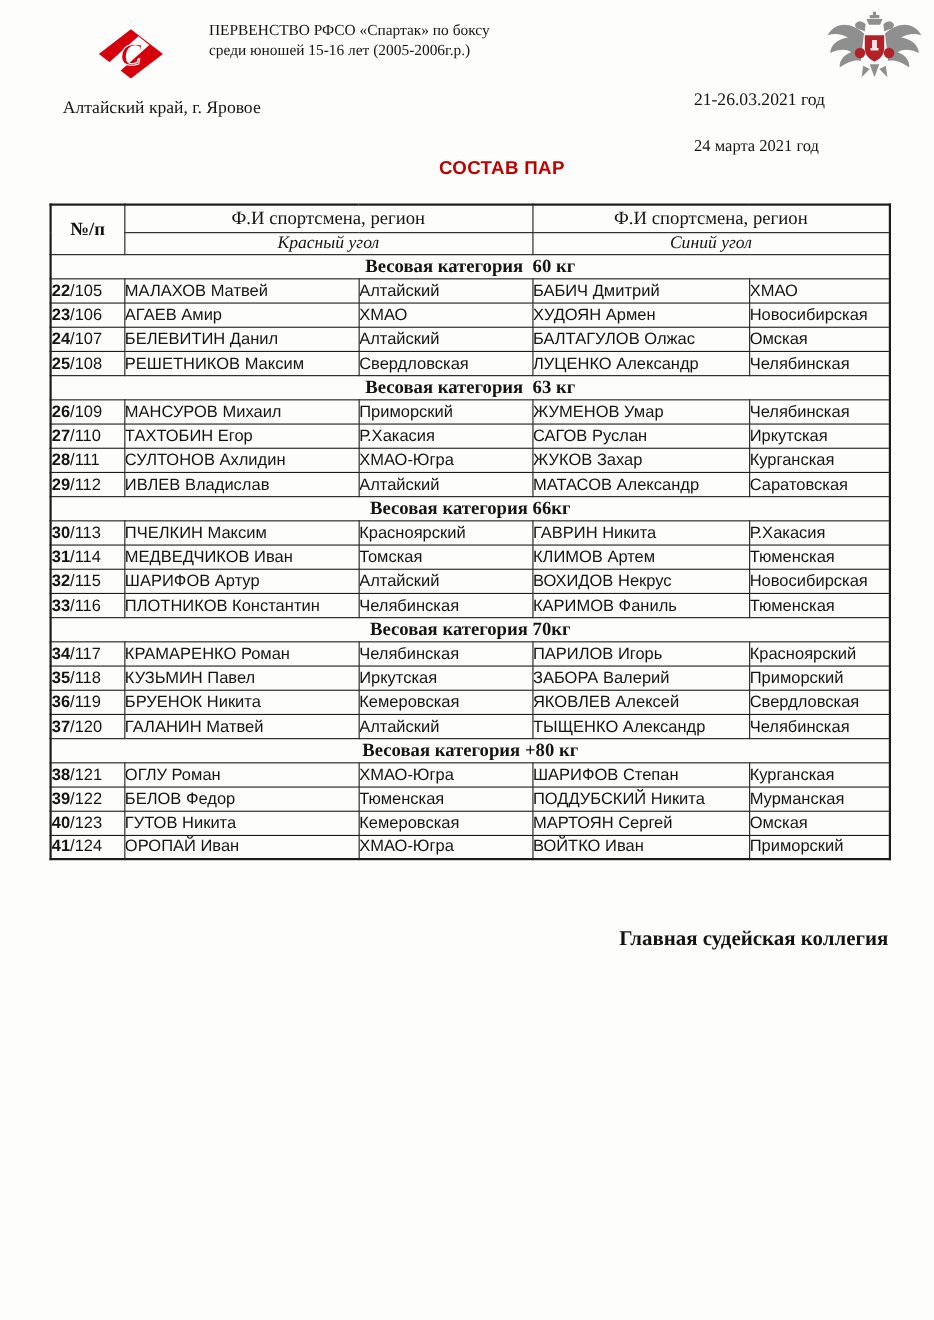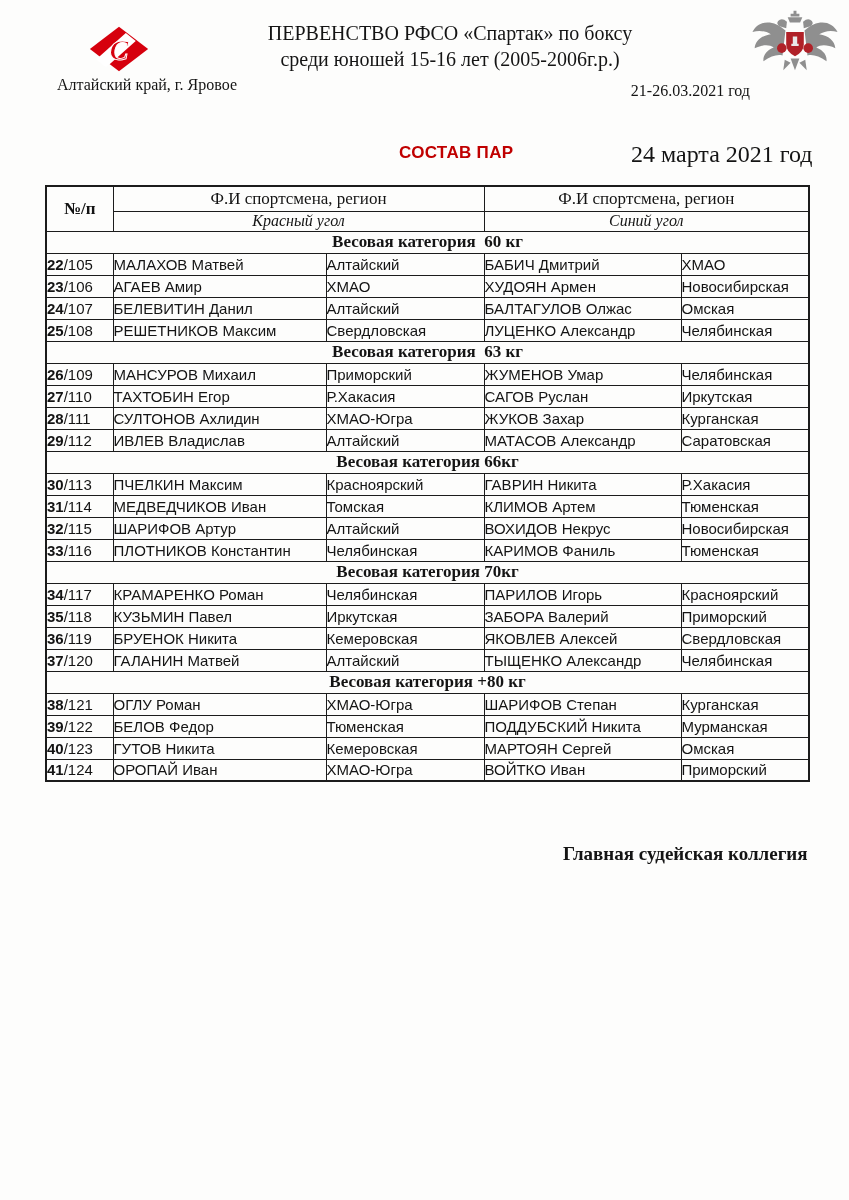--- a/index.html
+++ b/index.html
@@ -15,31 +15,31 @@
   .page{
     position:relative;width:849px;height:1200px;margin:0;
     background:#fdfdfc;color:var(--text-c);
     font-family:"Liberation Serif", serif;
   }
   
   .logo-spartak{position:absolute;left:88px;top:24px;width:62px;height:50px}
   .logo-eagle{position:absolute;left:751px;top:9px;width:88px;height:68px}
   .title-block{
     position:absolute;left:190px;top:20px;width:520px;
-    text-align:center;font-size:20px;line-height:1.32;
-  }
-  .venue-left{position:absolute;left:57px;top:76px;font-size:16px}
+    text-align:left;font-size:14px;line-height:1.32;
+  }
+  .venue-left{position:absolute;left:57px;top:90px;font-size:16px}
   .dates-center{position:absolute;left:200px;top:82px;width:550px;text-align:right;font-size:16px}
   .venue-right{position:absolute;right:5px;top:82px;width:230px;text-align:right;font-size:16px}
   .doc-title{
     position:absolute;left:399px;top:143px;
     font-family:"Liberation Sans", sans-serif;font-weight:bold;font-size:17px;
     color:var(--accent-red);letter-spacing:.3px;
   }
-  .doc-date{position:absolute;left:631px;top:141px;font-size:24px}
+  .doc-date{position:absolute;left:631px;top:125px;font-size:15px}
   
   .pairs-table{
     position:absolute;left:45px;top:185px;width:763px;
     border-collapse:collapse;table-layout:fixed;
     border:2px solid var(--border-c);
   }
   .pairs-table th,.pairs-table td{
     border:1px solid var(--border-c);
     overflow:hidden;white-space:nowrap;padding:0;
     vertical-align:middle;

